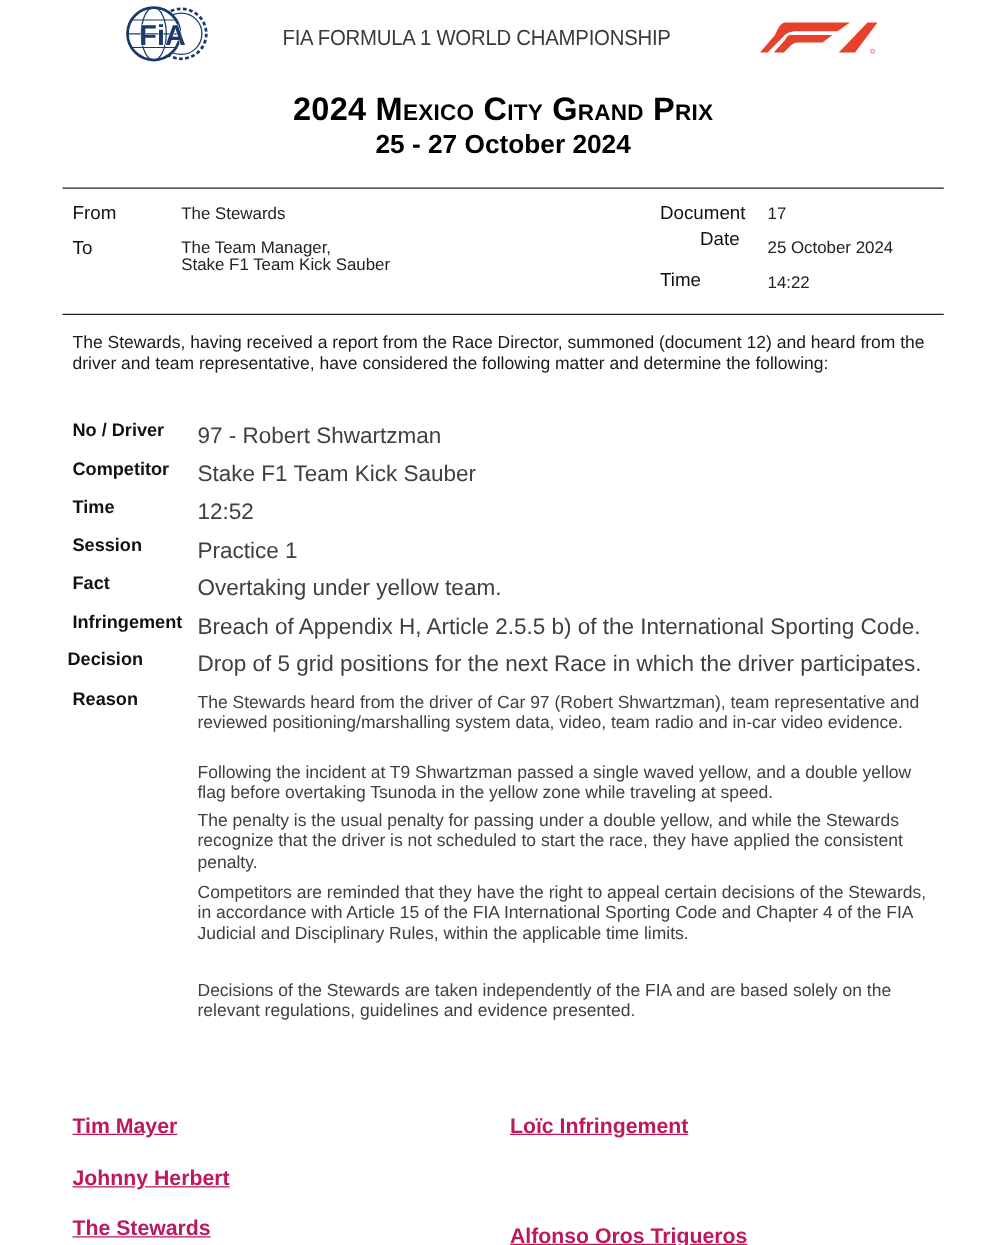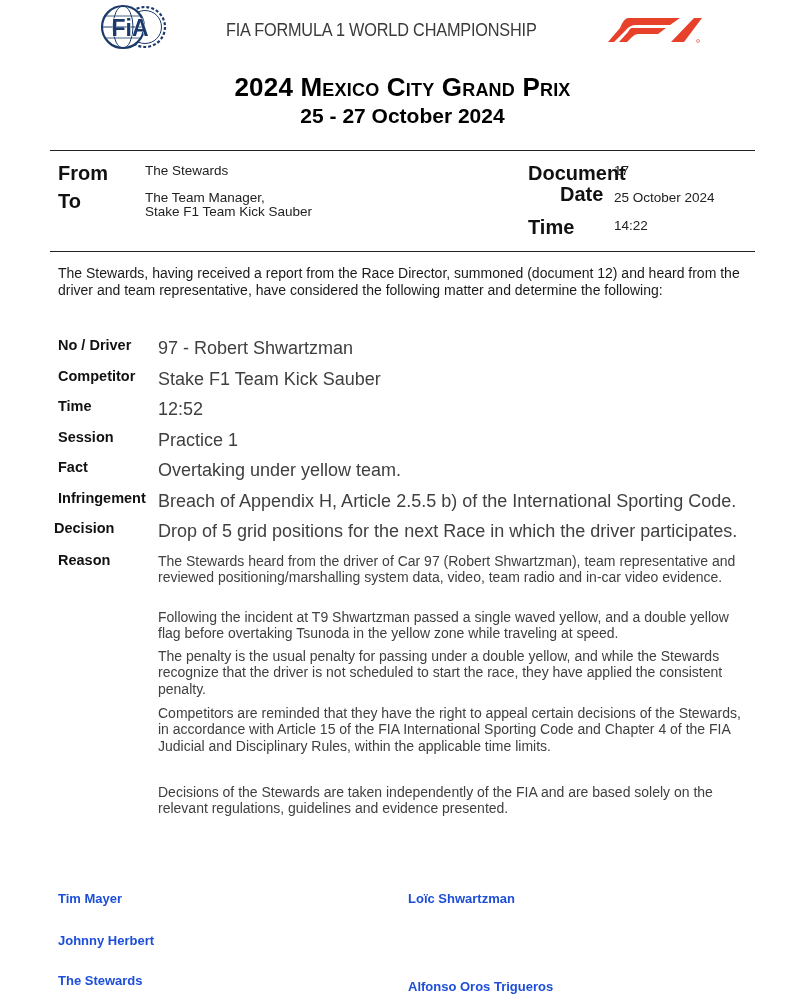--- a/index.html
+++ b/index.html
@@ -20,27 +20,27 @@
     .event-title {
       left: 0; width: 805px; top: 72px; text-align: center;
       font-size: 26px; font-weight: bold; color: #000;
       font-variant: small-caps; letter-spacing: 0.2px;
     }
     .event-dates {
       left: 0; width: 805px; top: 104px; text-align: center;
       font-size: 21px; font-weight: bold; color: #000;
     }
     .rule { left: 50px; width: 705px; height: 0; border-top: 1.2px solid #222; }
-    .label { font-weight: bold; font-size: 20px; color: #111; }
+    .label { font-weight: normal; font-size: 15px; color: #111; }
     .value { font-size: 13.5px; color: #222; line-height: 14px; }
     .body-text { font-size: 14px; color: #1a1a1a; line-height: 16.6px; }
     .field-label { font-weight: bold; font-size: 14.5px; color: #111; white-space: nowrap; }
     .field-value { font-size: 18px; color: #404040; white-space: nowrap; text-align: right; }
     .reason-para { left: 158px; width: 590px; font-size: 14px; line-height: 16.4px; color: #404040; }
-    .sig { font-weight: bold; font-size: 13px; color: #1d4ed8; white-space: nowrap; }
+    .sig { font-weight: bold; font-size: 17px; color: #be185d; white-space: nowrap; text-decoration: underline; }
   </style>
 </head>
 <body>
 
 <div class="abs header-strip">
   <svg class="abs fia-logo" viewBox="0 0 68 46">
 
     <circle cx="45" cy="23" r="20" fill="none" stroke="#1b3a6b" stroke-width="2.2" stroke-dasharray="3 2"></circle>
     <circle cx="45" cy="23" r="16.5" fill="none" stroke="#1b3a6b" stroke-width="1"></circle>
 
@@ -107,16 +107,16 @@
 <div class="abs field-value" style="left:158px; top:521px;">Drop of 5 grid positions for the next Race in which the driver participates.</div>
 
 <div class="abs field-label" style="left:58px; top:552px;">Reason</div>
 <div class="abs reason-para" style="top:553px;">The Stewards heard from the driver of Car 97 (Robert Shwartzman), team representative and reviewed positioning/marshalling system data, video, team radio and in-car video evidence.</div>
 <div class="abs reason-para" style="top:609px;">Following the incident at T9 Shwartzman passed a single waved yellow, and a double yellow flag before overtaking Tsunoda in the yellow zone while traveling at speed.</div>
 <div class="abs reason-para" style="top:648px;">The penalty is the usual penalty for passing under a double yellow, and while the Stewards recognize that the driver is not scheduled to start the race, they have applied the consistent penalty.</div>
 <div class="abs reason-para" style="top:705px;">Competitors are reminded that they have the right to appeal certain decisions of the Stewards, in accordance with Article 15 of the FIA International Sporting Code and Chapter 4 of the FIA Judicial and Disciplinary Rules, within the applicable time limits.</div>
 <div class="abs reason-para" style="top:784px;">Decisions of the Stewards are taken independently of the FIA and are based solely on the relevant regulations, guidelines and evidence presented.</div>
 
 <div class="abs sig" style="left:58px; top:891px;">Tim Mayer</div>
-<div class="abs sig" style="left:408px; top:891px;">Loïc Shwartzman</div>
+<div class="abs sig" style="left:408px; top:891px;">Loïc Infringement</div>
 <div class="abs sig" style="left:58px; top:933px;">Johnny Herbert</div>
 <div class="abs sig" style="left:408px; top:933px;margin-top:46px;">Alfonso Oros Trigueros</div>
 <div class="abs sig" style="left:58px; top:973px;">The Stewards</div>
 
 </body></html>

